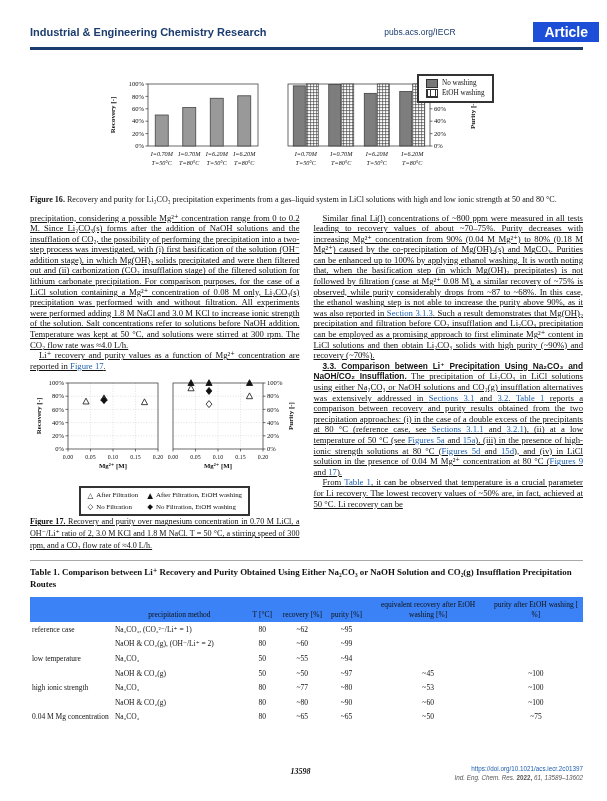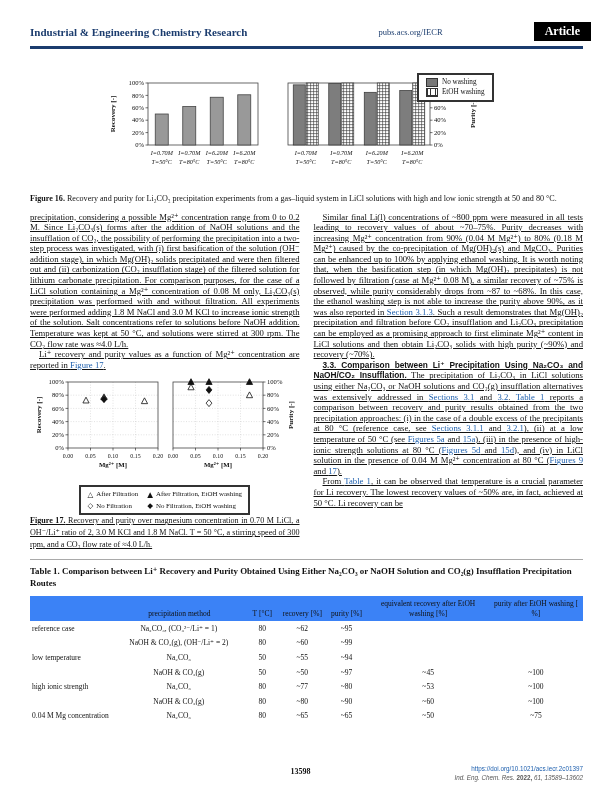--- a/index.html
+++ b/index.html
@@ -1,23 +1,23 @@
 <!DOCTYPE html>
 <html><head>
 <meta charset="utf-8">
 <style>
   html,body{margin:0;padding:0;background:#fff;}
   .page{position:relative;width:607px;height:801px;background:#fff;overflow:hidden;
         font-family:"Liberation Serif","DejaVu Serif",serif;color:#111;}
   
-  .header{display:flex;align-items:center;margin:22px 16px 0 30px;
-          font-family:Liberation Serif, serif;}
+  .header{display:flex;align-items:center;margin:22px 8px 0 30px;
+          font-family:Liberation Sans, sans-serif;}
   .journal{color:#1b3c6e;font-weight:bold;font-size:11px;flex:0 0 auto;}
   .site{color:#1b3c6e;font-size:8.5px;flex:1 1 auto;text-align:center;padding-left:40px;}
-  .badge{background:#000000;color:#fff;font-size:12px;font-weight:bold;padding:2px 11px;flex:0 0 auto;}
+  .badge{background:#1d4ed8;color:#fff;font-size:14px;font-weight:bold;padding:2px 11px;flex:0 0 auto;}
   .head-rule{height:2.5px;background:#1b3c6e;margin:5px 24px 0 30px;}
   
   .fig16-wrap{position:relative;width:396px;margin:18px auto 0;}
   .fig16-charts{display:flex;align-items:flex-end;gap:4px;margin-top:24px;}
   .legend16{position:absolute;top:0;right:8px;border:2.5px double #333;padding:2px 7px;
             font-size:7.2px;background:#fff;z-index:2;}
   .legend16 .lrow{display:flex;align-items:center;gap:4px;margin:1px 0;}
   .sw{width:10px;height:7px;border:1px solid #333;display:inline-block;}
   .sw-solid{background:#787878;}
   .sw-hatch{background-color:#fff;background-image:
@@ -41,27 +41,27 @@
   .mk{font-family:"DejaVu Sans",sans-serif;font-size:7.5px;line-height:7px;}
   .caption17{font-size:8.1px;line-height:12px;margin-top:6px;text-align:justify;}
   
   .table-sec{margin:8px 24px 0 30px;}
   .table-rule{height:1px;background:#a9a9a9;margin-bottom:6px;}
   .table-title{font-size:8.9px;font-weight:bold;line-height:11.5px;}
   table{width:100%;border-collapse:collapse;margin-top:7px;font-size:7.5px;line-height:9.6px;}
   thead th{background:#3b82f6;font-weight:normal;padding:3px 3px;text-align:center;vertical-align:bottom;}
   tbody td{padding:2.5px 3px;vertical-align:top;}
   td.c{text-align:center;}
-  td.t-method{padding-left:10px;text-indent:-8px;text-align:center;}
+  td.t-method{padding-left:10px;text-indent:-8px;}
   td.t-group{padding-left:8px;text-indent:-6px;}
   
   svg text{font-family:"Liberation Serif","DejaVu Serif",serif;fill:#111;}
   
   .footer{position:absolute;left:30px;right:24px;bottom:16px;height:20px;}
-  .page-num{position:absolute;left:0;right:12px;top:2px;text-align:center;font-size:8px;font-weight:bold;}
+  .page-num{position:absolute;left:0;right:12px;top:2px;text-align:center;font-size:8px;font-weight:bold;font-style:italic;}
   .cite{position:absolute;right:0;top:0;text-align:right;font-size:6.3px;line-height:8.5px;
         font-family:"Liberation Sans","DejaVu Sans",sans-serif;color:#555;}
   .cite .doi{color:#1d5fae;display:block;}
   .it{font-style:italic;}
 </style>
 </head>
 <body>
 
 <div class="page">
 

